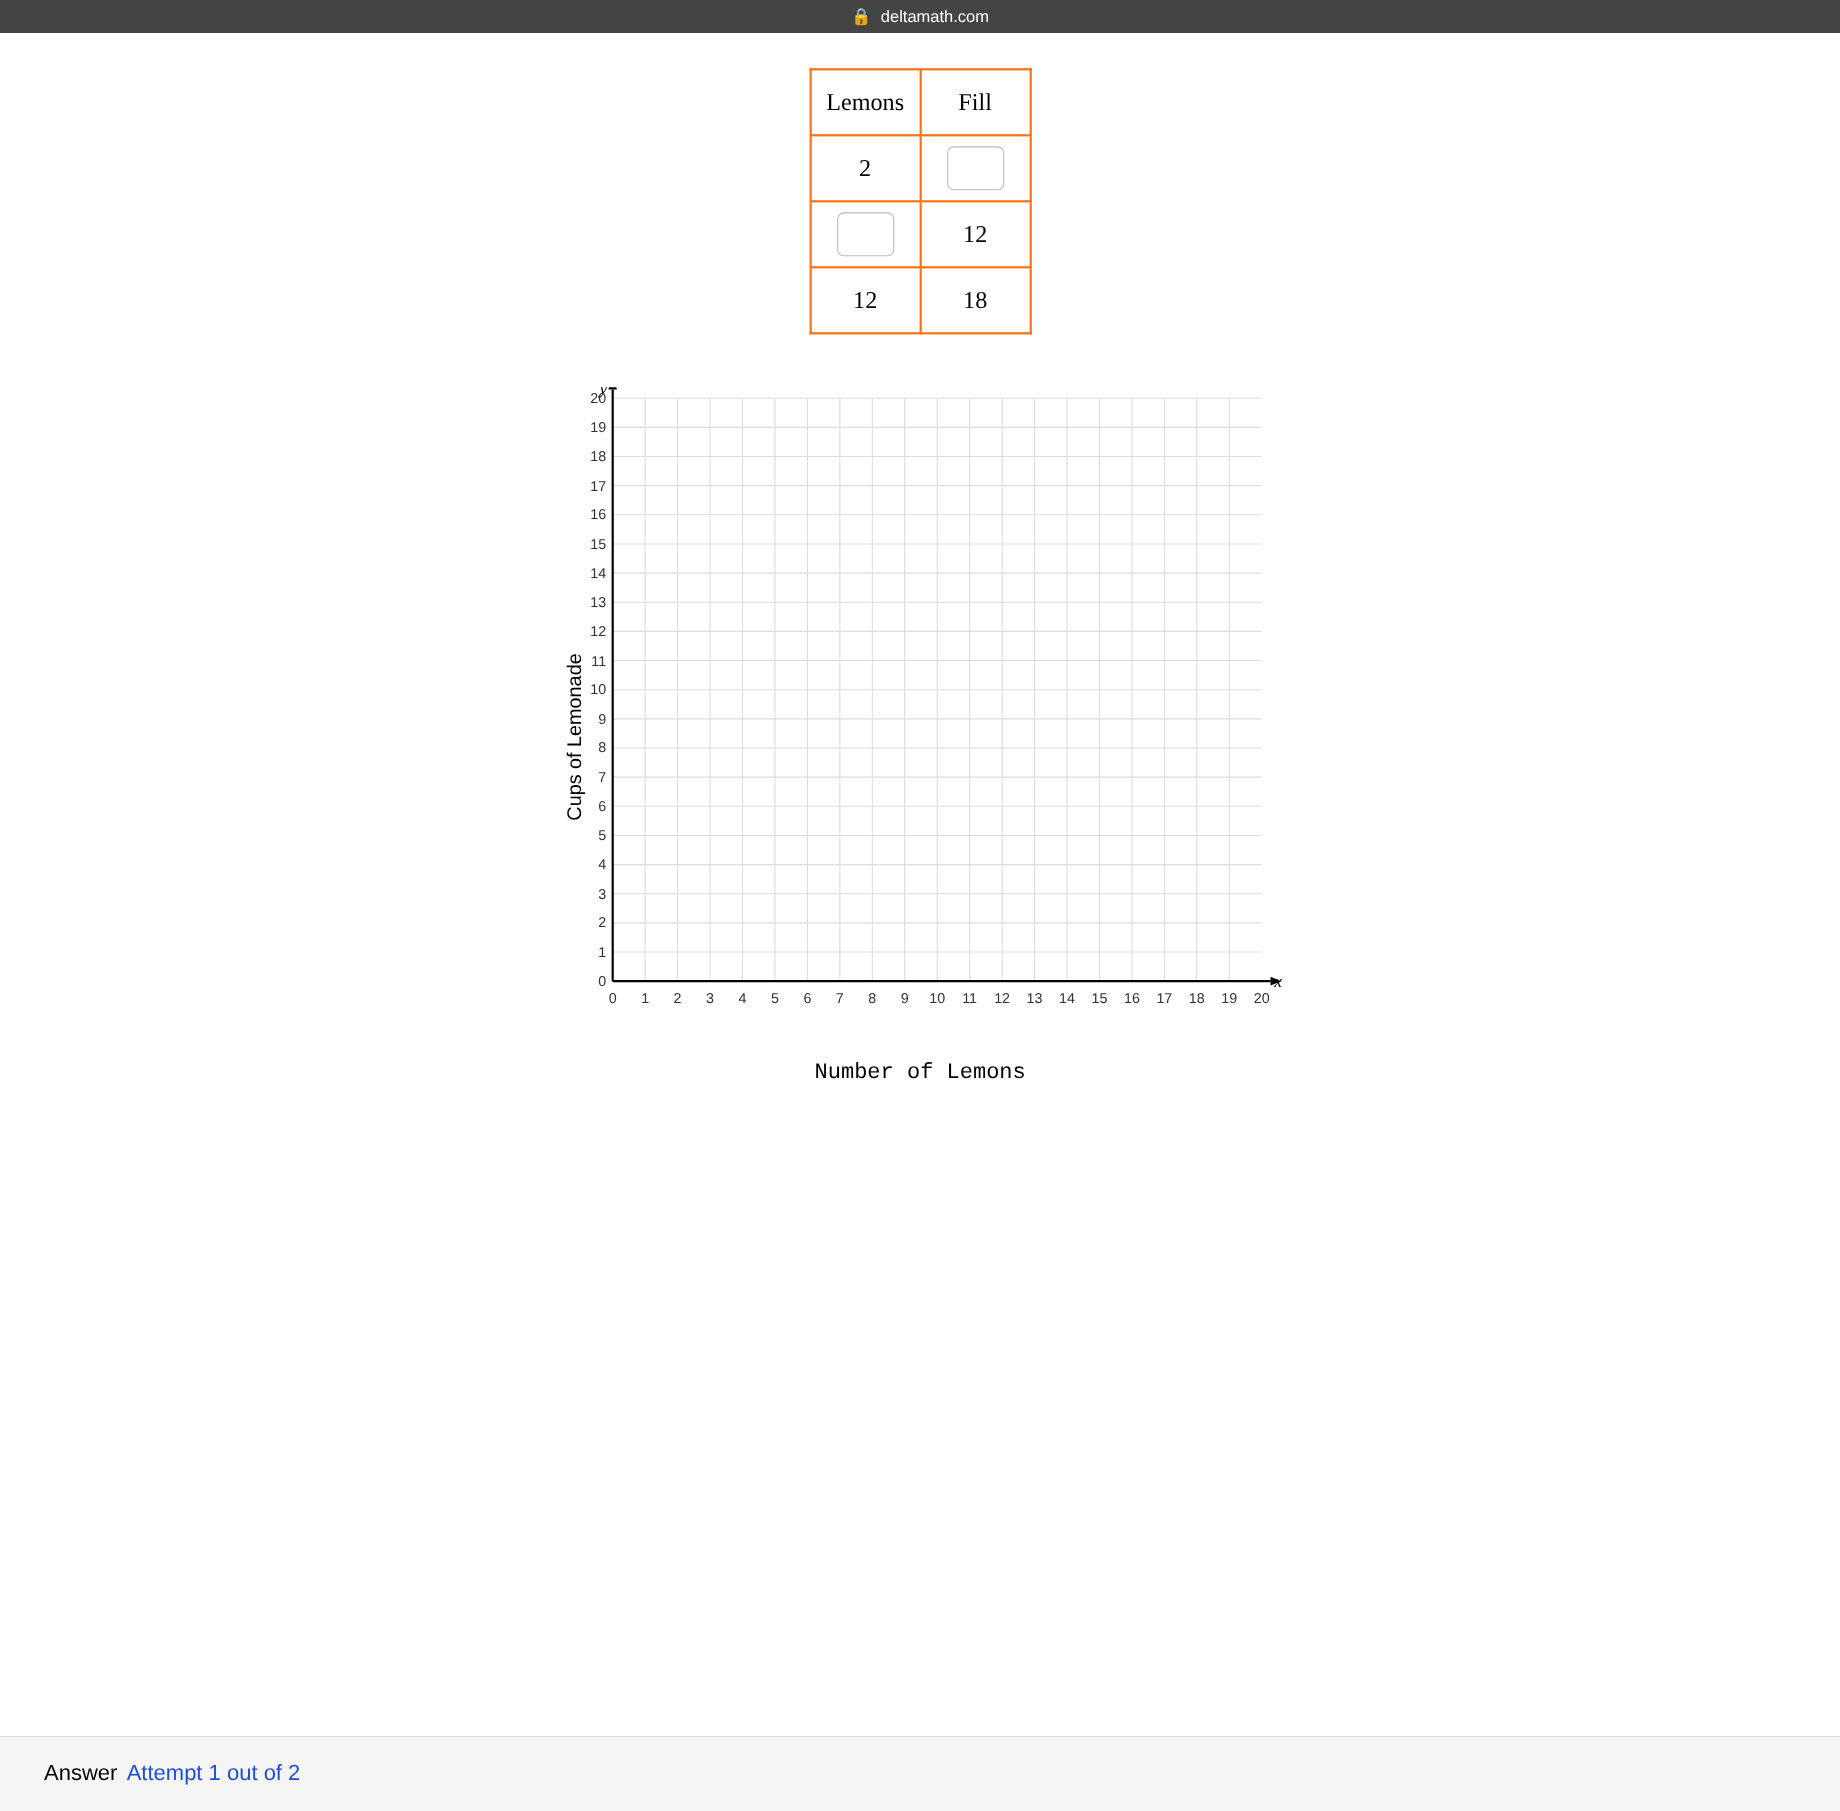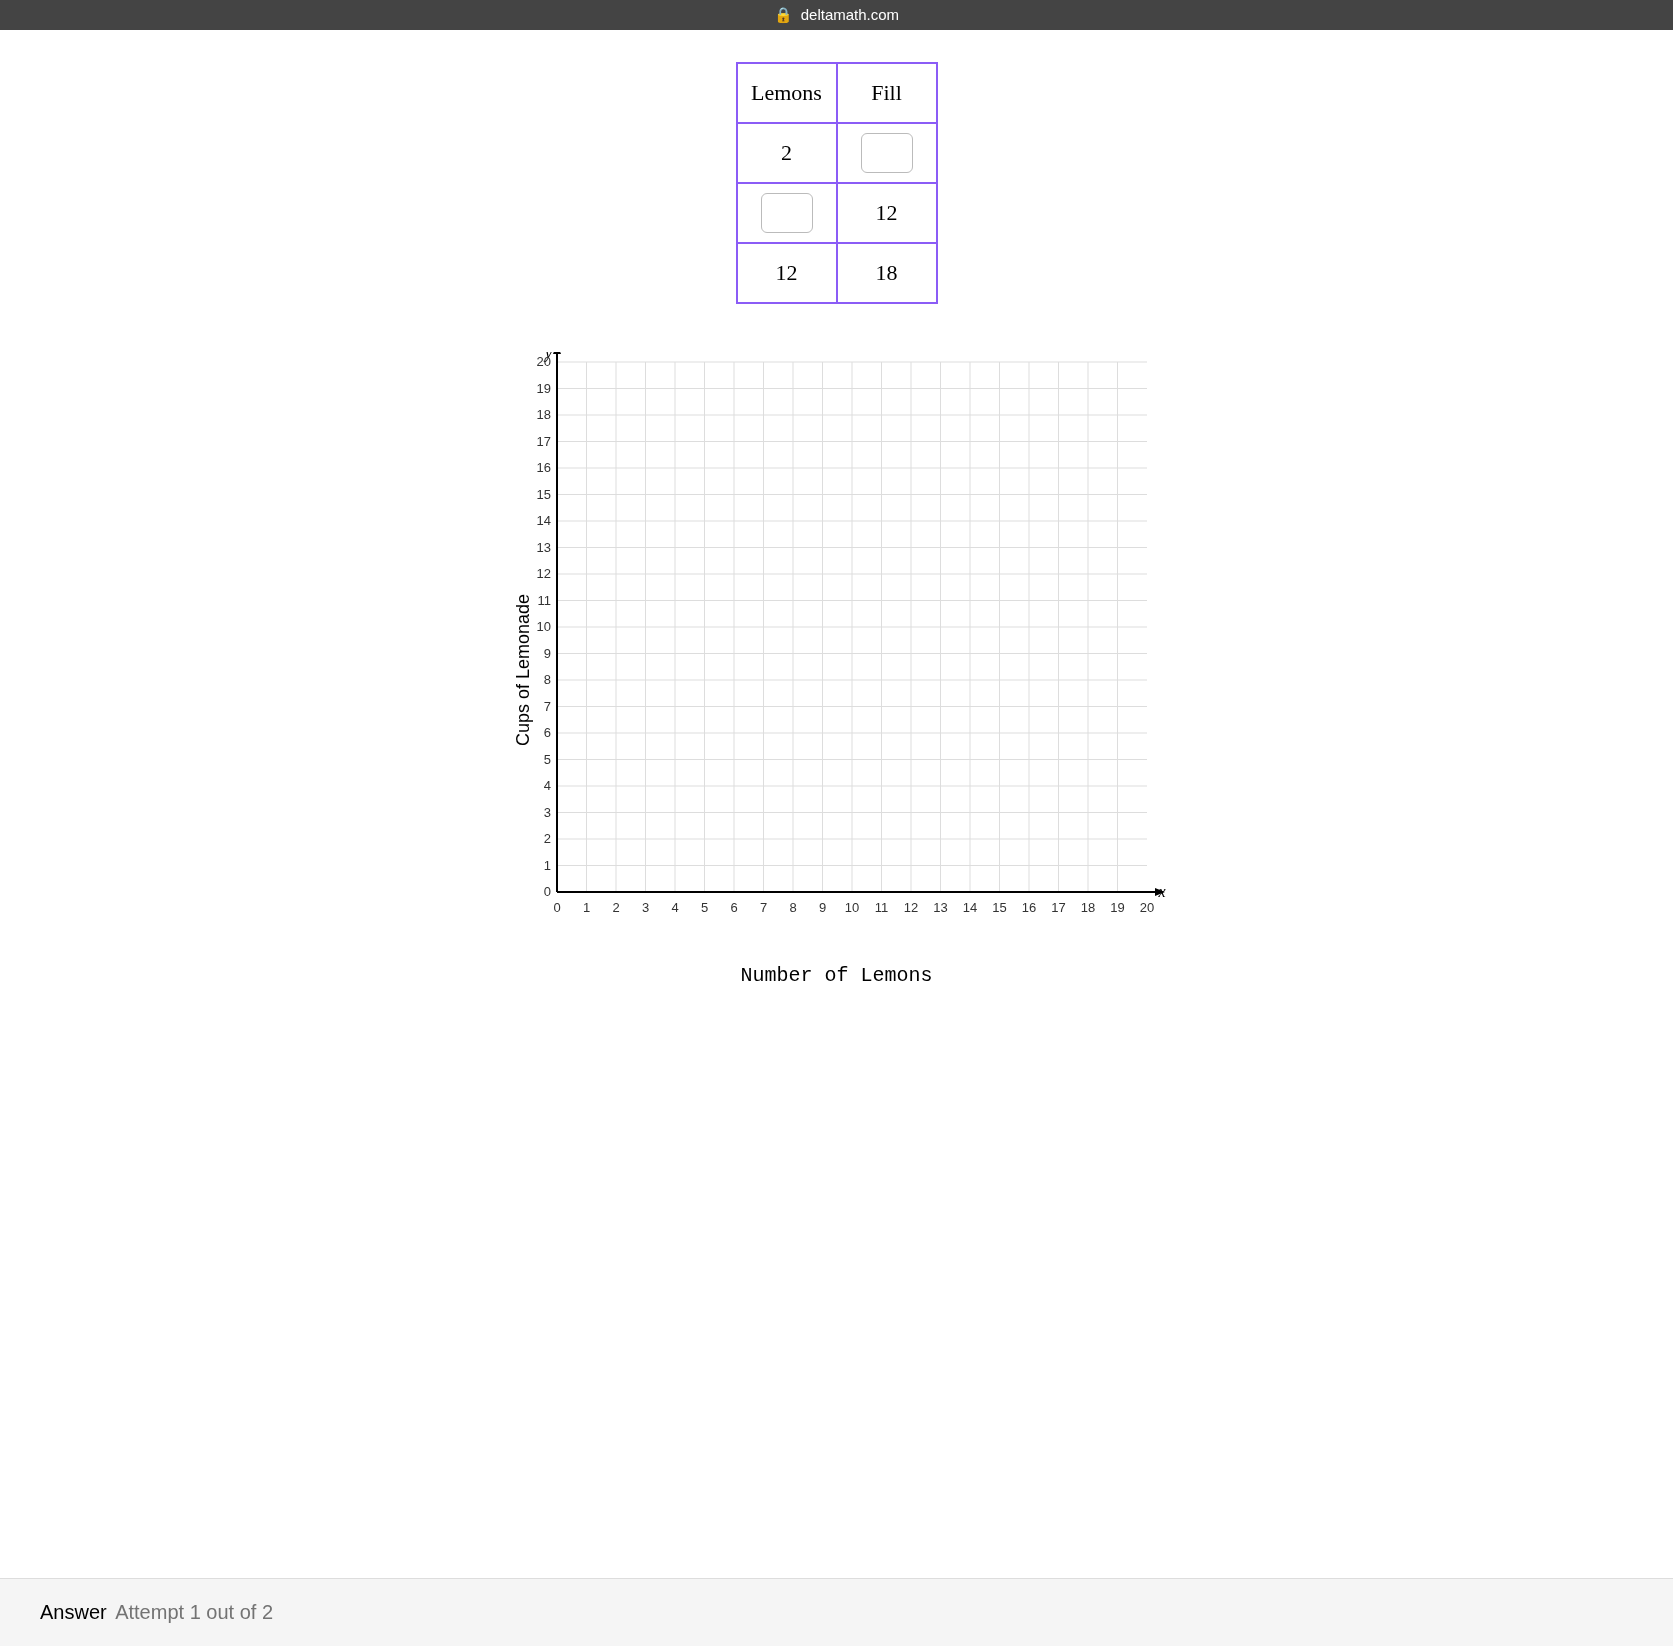--- a/index.html
+++ b/index.html
@@ -33,21 +33,21 @@
     .table-wrapper {
       display: flex;
       justify-content: center;
       margin-bottom: 48px;
     }
     .ratio-table {
       border-collapse: collapse;
       font-size: 22px;
     }
     .ratio-table th, .ratio-table td {
-      border: 2px solid #8b5cf6;
+      border: 2px solid #f97316;
       width: 100px;
       height: 60px;
       text-align: center;
       vertical-align: middle;
     }
     .ratio-table th {
       font-weight: normal;
       background: #fff;
     }
     .input-cell {
@@ -95,21 +95,21 @@
       left: 0;
       width: 1673px;
       font-size: 20px;
       font-family: Arial, sans-serif;
     }
     .answer-bar strong {
       font-weight: normal;
       margin-right: 4px;
     }
     .attempt-text {
-      color: #737373;
+      color: #1d4ed8;
       font-size: 20px;
     }
   </style>
 </head>
 <body>
 
 <div class="top-bar">
   <span class="lock-icon">🔒</span>
   <span>deltamath.com</span>
 </div>

